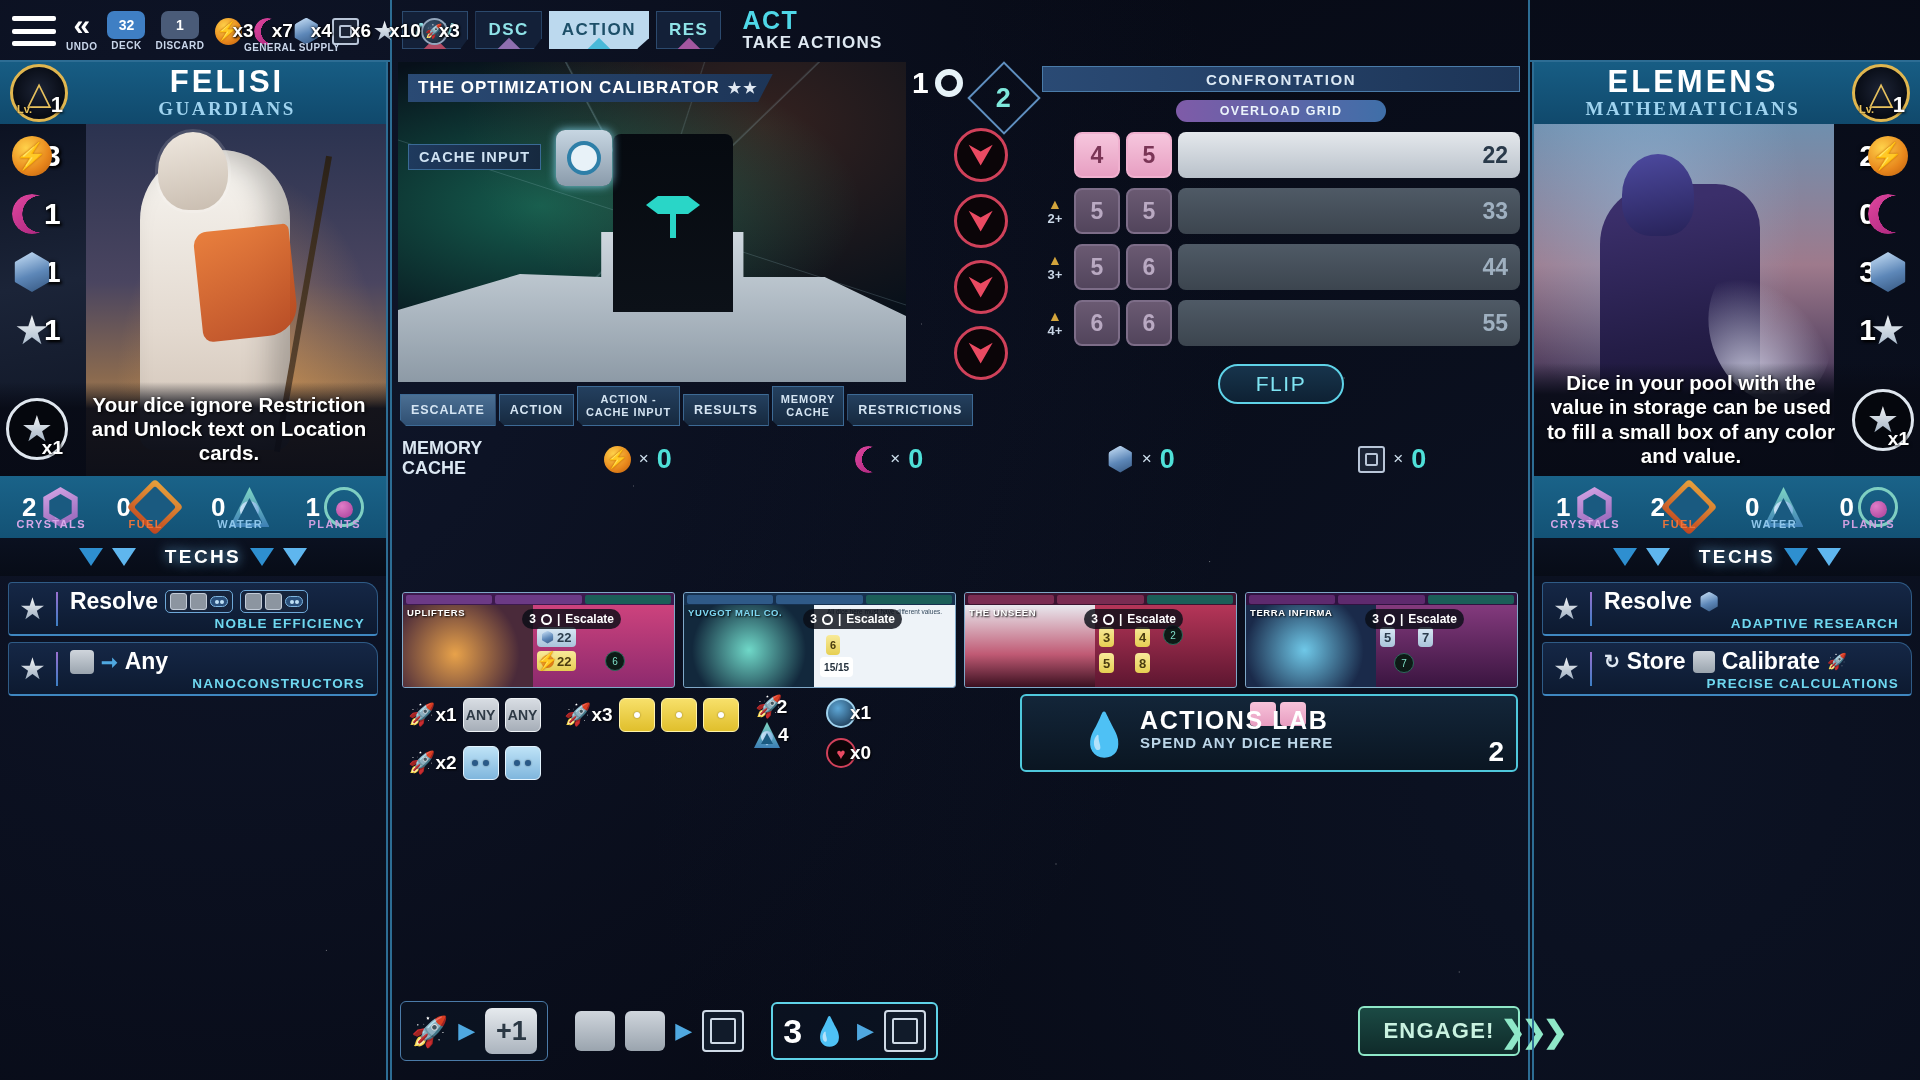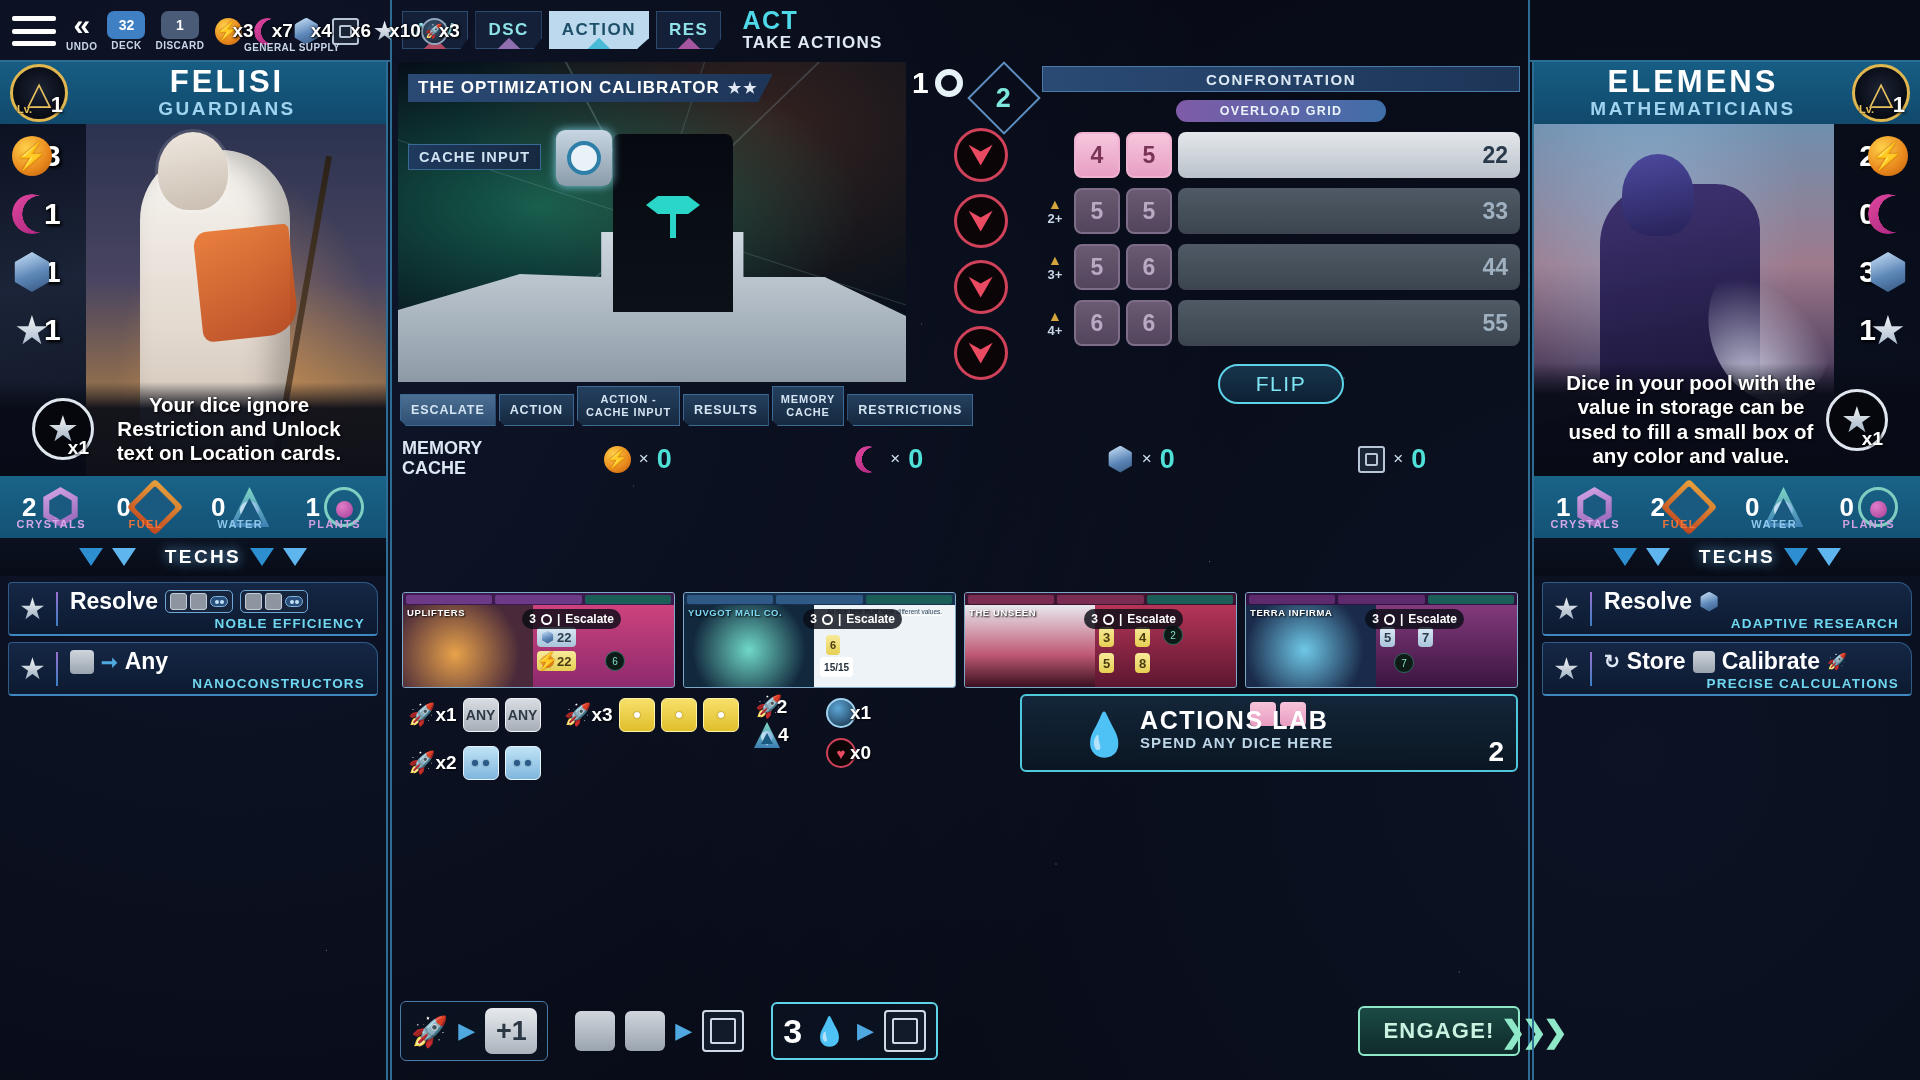--- a/index.html
+++ b/index.html
@@ -84,21 +84,21 @@
     background:radial-gradient(circle at 50% 45%, #1d2436, #070b14 70%);
     display:flex; align-items:center; justify-content:center; position:relative; flex:0 0 auto;
     margin-left:10px; }
   .lvbadge .crest { font-size:32px; color:#e8c25e; line-height:1; }
   .lvbadge .lv { position:absolute; left:4px; bottom:4px; font-size:11px; font-weight:bold;
     color:#e8c25e; text-shadow:0 0 2px #000; }
   .lvbadge .lvnum { position:absolute; right:2px; bottom:1px; font-size:22px; font-weight:bold;
     color:#fff; text-shadow:1px 1px 3px #000; }
   .pname { flex:1; text-align:center; }
   .pname .n1 { font-size:31px; font-weight:bold; letter-spacing:3px; color:#fff; line-height:1.05; }
-  .pname .n2 { font-size:19px; font-weight:bold; letter-spacing:2.5px; color:#9fd3ef; }
+  .pname .n2 { font-size:19px; font-weight:bold; letter-spacing:2.5px; color:#9fd3ef;font-family:Liberation Serif, serif; }
 
   
   .pbody { position:relative; height:352px; overflow:hidden; }
   .pbody.left { background:linear-gradient(170deg,#0c1222 0%,#1b2438 40%,#0a0f1c 100%); }
   .art-felisi { position:absolute; right:0; top:0; width:300px; height:352px;
     background:
       radial-gradient(ellipse at 55% 78%, rgba(240,170,90,.55), transparent 58%),
       linear-gradient(180deg,#2b3350 0%, #4a4560 45%, #8a6a4f 72%, #d9a46a 100%); }
   .art-felisi:before { content:""; position:absolute; left:54px; top:26px; width:150px; height:300px;
     border-radius:70px 70px 14px 14px;
@@ -136,21 +136,21 @@
   .stat .big { font-size:30px; font-weight:bold; margin-left:-8px;
     text-shadow:0 0 4px #000, 2px 2px 3px #000; }
   .stat .ico { width:40px; height:40px; }
   .ico.energy.lg:after{ font-size:26px; }
   .ico.star.lg:after{ font-size:40px; }
   .statlist.right .stat { flex-direction:row-reverse; }
   .statlist.right .stat .big { margin-left:0; margin-right:-8px; }
 
   
   .ability { position:absolute; left:0; right:0; bottom:0; min-height:94px;
-    display:flex; align-items:center; gap:10px; padding:8px 32px; z-index:6;
+    display:flex; align-items:center; gap:10px; padding:8px 6px; z-index:6;
     background:linear-gradient(180deg, rgba(8,11,22,0) 0%, rgba(8,11,22,.92) 28%, rgba(8,11,22,.97) 100%); }
   .abicon { width:62px; height:62px; border-radius:50%; border:3px solid #dfe6ee;
     background:#05070d; display:flex; align-items:center; justify-content:center; position:relative; flex:0 0 auto;}
   .abicon .s { font-size:36px; line-height:1;
     background:linear-gradient(180deg,#fff,#94a6ba); -webkit-background-clip:text; color:transparent; }
   .abicon .x { position:absolute; right:2px; bottom:-2px; font-size:19px; font-weight:bold; color:#fff;
     text-shadow:1px 1px 3px #000; }
   .abtext { font-size:20.5px; font-weight:bold; line-height:1.18; text-align:center; flex:1;
     text-shadow:1px 1px 3px #000; }
 
@@ -308,21 +308,21 @@
   .memitem { display:flex; align-items:center; gap:8px; }
   .memitem .x { font-size:17px; color:#cfe0ee; }
   .memitem .v { font-size:27px; font-weight:bold; color:#4fe0d8; }
 
   
   .cardsrow { position:absolute; left:10px; right:10px; top:592px; height:96px; display:flex; gap:8px; }
   .gcard { flex:1; position:relative; border-radius:3px; overflow:hidden;
     border:1px solid #7fa8c8; display:flex; flex-direction:column; }
   .gcard .cstrip { height:12px; display:flex; gap:3px; padding:0 3px; align-items:center; }
   .gcard .sbox { flex:1; height:9px; border-radius:2px; display:flex; align-items:center; justify-content:center; }
-  .gcard .cbody { flex:1; position:relative; display:flex;text-decoration:underline; }
+  .gcard .cbody { flex:1; position:relative; display:flex; }
   .gcard .cname { position:absolute; left:4px; top:2px; font-size:9.5px; font-weight:bold;
     letter-spacing:.6px; z-index:3; text-shadow:1px 1px 2px #000; }
   .gcard .cart { width:48%; }
   .gcard .cright { width:52%; position:relative; }
   .chip { position:absolute; height:20px; border-radius:4px; display:flex; align-items:center;
     gap:3px; padding:0 4px; font-size:13px; font-weight:bold; }
   .cact { position:absolute; left:44%; top:4px; height:20px; padding:0 7px; border-radius:10px;
     background:rgba(10,14,22,.82); display:flex; align-items:center; gap:5px;
     font-size:12px; font-weight:bold; color:#fff; z-index:4; white-space:nowrap; }
   .ring { width:11px;height:11px;border-radius:50%;border:2.5px solid #fff; display:inline-block; }

